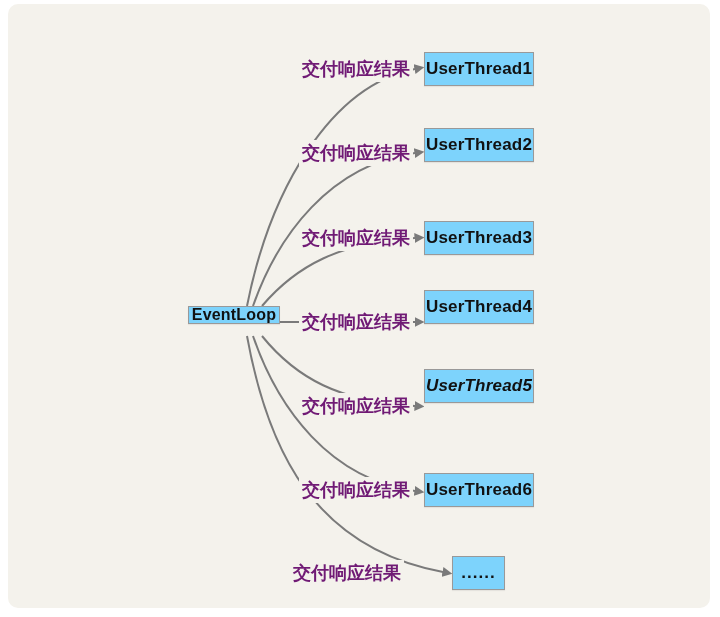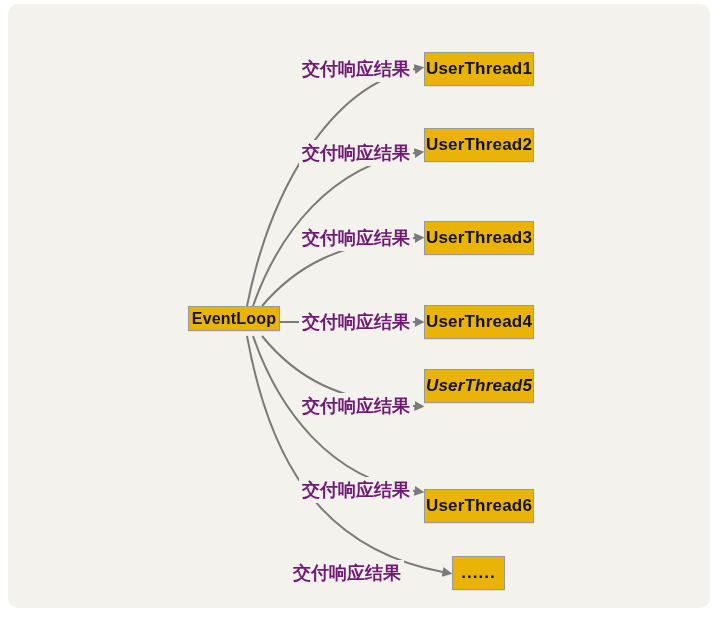--- a/index.html
+++ b/index.html
@@ -23,39 +23,39 @@
     width: 720px; height: 617px;
     pointer-events: none;
   }
   svg.connectors path.edge {
     fill: none;
     stroke: #7a7a7a;
     stroke-width: 2px;
   }
   .node {
     position: absolute;
-    background: #eab308;
+    background: #7dd3fc;
     border: 1px solid #999999;
     display: flex;
     align-items: center;
     justify-content: center;
     color: #111111;
     font-size: 17px;
     font-weight: 600;
     letter-spacing: 0.2px;
     box-shadow: 0 1px 1px rgba(0,0,0,0.06);
   }
-  .node.eventloop { left: 188px; top: 306px; width: 92px; height: 25px; font-size: 16px; }
+  .node.eventloop { left: 188px; top: 306px; width: 92px; height: 18px; font-size: 16px; }
   .node.ut { left: 424px; width: 110px; height: 34px; }
   .node.ut1 { top: 52px; }
   .node.ut2 { top: 128px; }
   .node.ut3 { top: 221px; }
-  .node.ut4 { top: 305px; }
+  .node.ut4 { top: 290px; }
   .node.ut5 { top: 369px; font-style: italic; }
-  .node.ut6 { top: 473px; margin-top: 16px; }
+  .node.ut6 { top: 473px; }
   .node.dots { left: 452px; top: 556px; width: 53px; height: 34px; font-weight: 700; letter-spacing: 1px; }
   .edge-label {
     position: absolute;
     width: 114px;
     height: 26px;
     line-height: 26px;
     text-align: center;
     font-size: 18px;
     font-weight: 600;
     color: #701a75;

